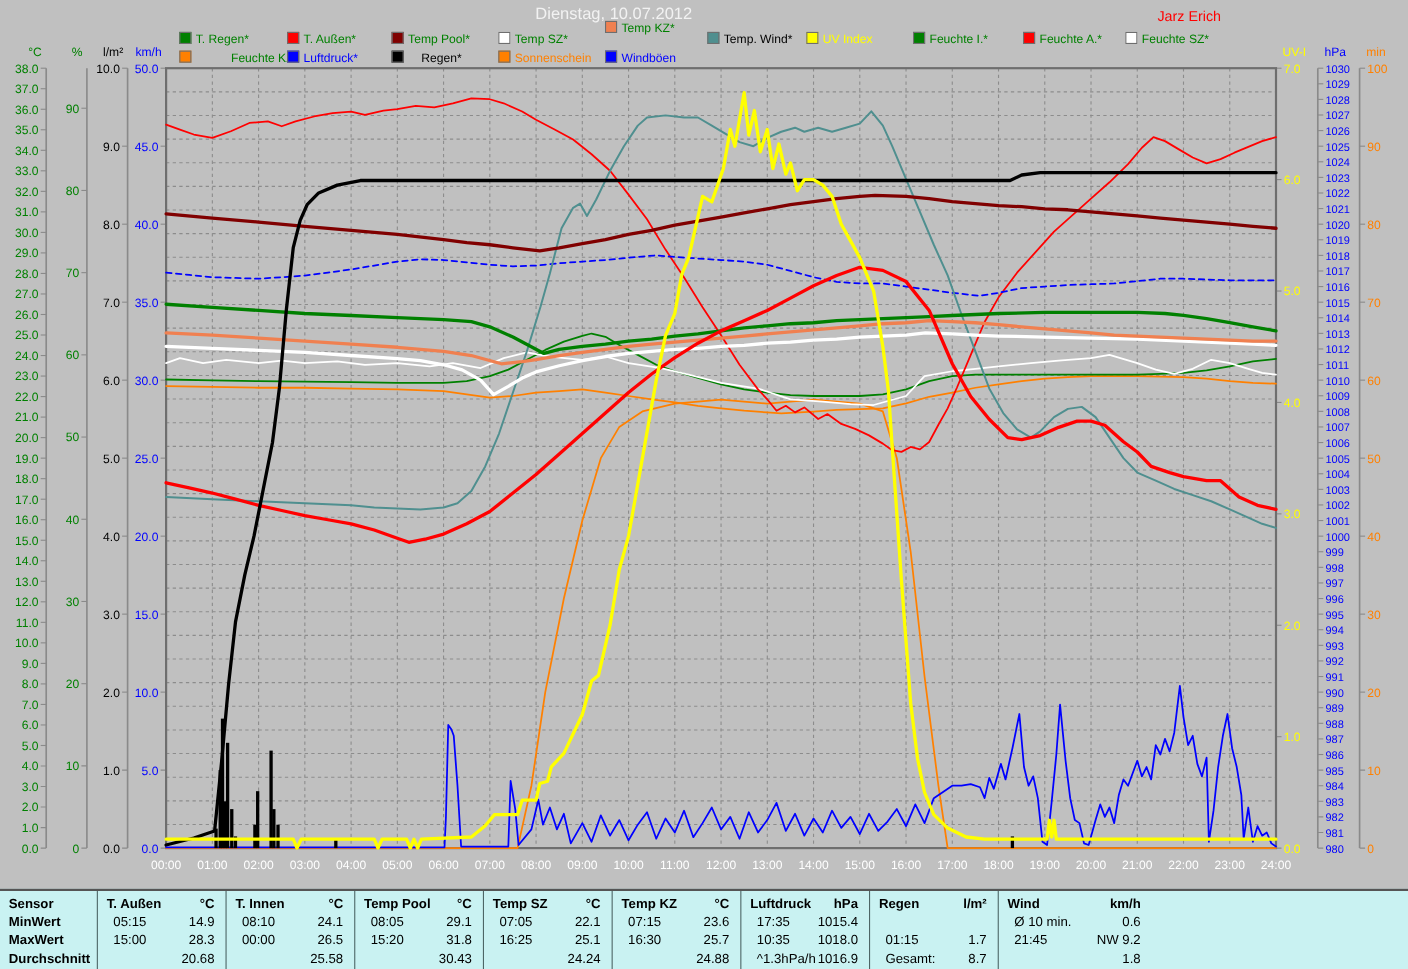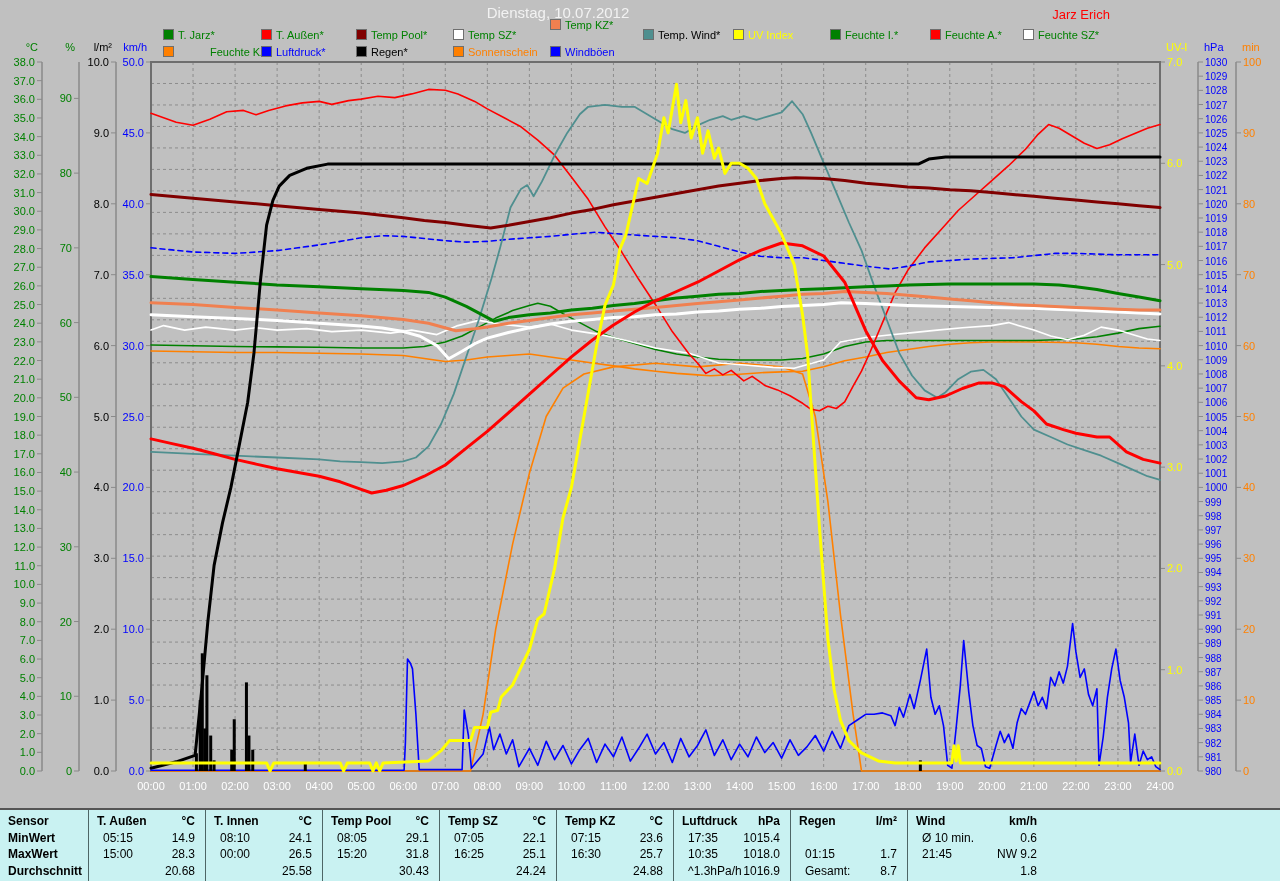--- a/index.html
+++ b/index.html
@@ -28,33 +28,33 @@
 </style>
 </head>
 <body>
 
 <div class="screen">
 
   <div class="page-title">Dienstag, 10.07.2012</div>
   <div class="author">Jarz Erich</div>
 
   <div>
-    <div class="leg" style="left:163px;top:29px"><span class="sw" style="background: rgb(0, 128, 0);"></span><span style="color: rgb(0, 128, 0);">T. Jarz*</span></div>
+    <div class="leg" style="left:163px;top:29px"><span class="sw" style="background: rgb(0, 128, 0);"></span><span style="color: rgb(0, 128, 0);">T. Regen*</span></div>
     <div class="leg" style="left:261px;top:29px"><span class="sw" style="background: rgb(255, 0, 0);"></span><span style="color: rgb(0, 128, 0);">T. Außen*</span></div>
     <div class="leg" style="left:356px;top:29px"><span class="sw" style="background: rgb(128, 0, 0);"></span><span style="color: rgb(0, 128, 0);">Temp Pool*</span></div>
     <div class="leg" style="left:453px;top:29px"><span class="sw" style="background: rgb(255, 255, 255);"></span><span style="color: rgb(0, 128, 0);">Temp SZ*</span></div>
     <div class="leg" style="left:550px;top:19px"><span class="sw" style="background: rgb(240, 128, 80);"></span><span style="color: rgb(0, 128, 0);">Temp KZ*</span></div>
     <div class="leg" style="left:643px;top:29px"><span class="sw" style="background: rgb(79, 143, 143);"></span><span style="color: rgb(0, 0, 0);">Temp. Wind*</span></div>
     <div class="leg" style="left:733px;top:29px"><span class="sw" style="background: rgb(255, 255, 0);"></span><span style="color: rgb(255, 255, 0);">UV Index</span></div>
     <div class="leg" style="left:830px;top:29px"><span class="sw" style="background: rgb(0, 128, 0);"></span><span style="color: rgb(0, 128, 0);">Feuchte I.*</span></div>
     <div class="leg" style="left:930px;top:29px"><span class="sw" style="background: rgb(255, 0, 0);"></span><span style="color: rgb(0, 128, 0);">Feuchte A.*</span></div>
     <div class="leg" style="left:1023px;top:29px"><span class="sw" style="background: rgb(255, 255, 255);"></span><span style="color: rgb(0, 128, 0);">Feuchte SZ*</span></div>
     <div class="leg" style="left:163px;top:46px"><span class="sw" style="background: rgb(255, 128, 0);"></span><span style="color: rgb(0, 128, 0); padding-left: 32px;">Feuchte KZ*</span></div>
     <div class="leg" style="left:261px;top:46px"><span class="sw" style="background: rgb(0, 0, 255);"></span><span style="color: rgb(0, 0, 255);">Luftdruck*</span></div>
-    <div class="leg" style="left:356px;top:46px"><span class="sw" style="background: rgb(0, 0, 0);"></span><span style="color: rgb(0, 0, 0);">Regen*</span></div>
+    <div class="leg" style="left:356px;top:46px"><span class="sw" style="background: rgb(0, 0, 0);"></span><span style="color: rgb(0, 0, 0); margin-left: 12px;">Regen*</span></div>
     <div class="leg" style="left:453px;top:46px"><span class="sw" style="background: rgb(255, 128, 0);"></span><span style="color: rgb(255, 128, 0);">Sonnenschein</span></div>
     <div class="leg" style="left:550px;top:46px"><span class="sw" style="background: rgb(0, 0, 255);"></span><span style="color: rgb(0, 0, 255);">Windböen</span></div>
   </div>
 
   <svg id="chart" width="1280" height="805">
       <g>
         <line x1="151" y1="62" x2="151" y2="771" stroke="#8c8c8c" stroke-dasharray="3,3"></line>
         <line x1="193.04166666666666" y1="62" x2="193.04166666666666" y2="771" stroke="#8c8c8c" stroke-dasharray="3,3"></line>
         <line x1="235.08333333333331" y1="62" x2="235.08333333333331" y2="771" stroke="#8c8c8c" stroke-dasharray="3,3"></line>
         <line x1="277.125" y1="62" x2="277.125" y2="771" stroke="#8c8c8c" stroke-dasharray="3,3"></line>

